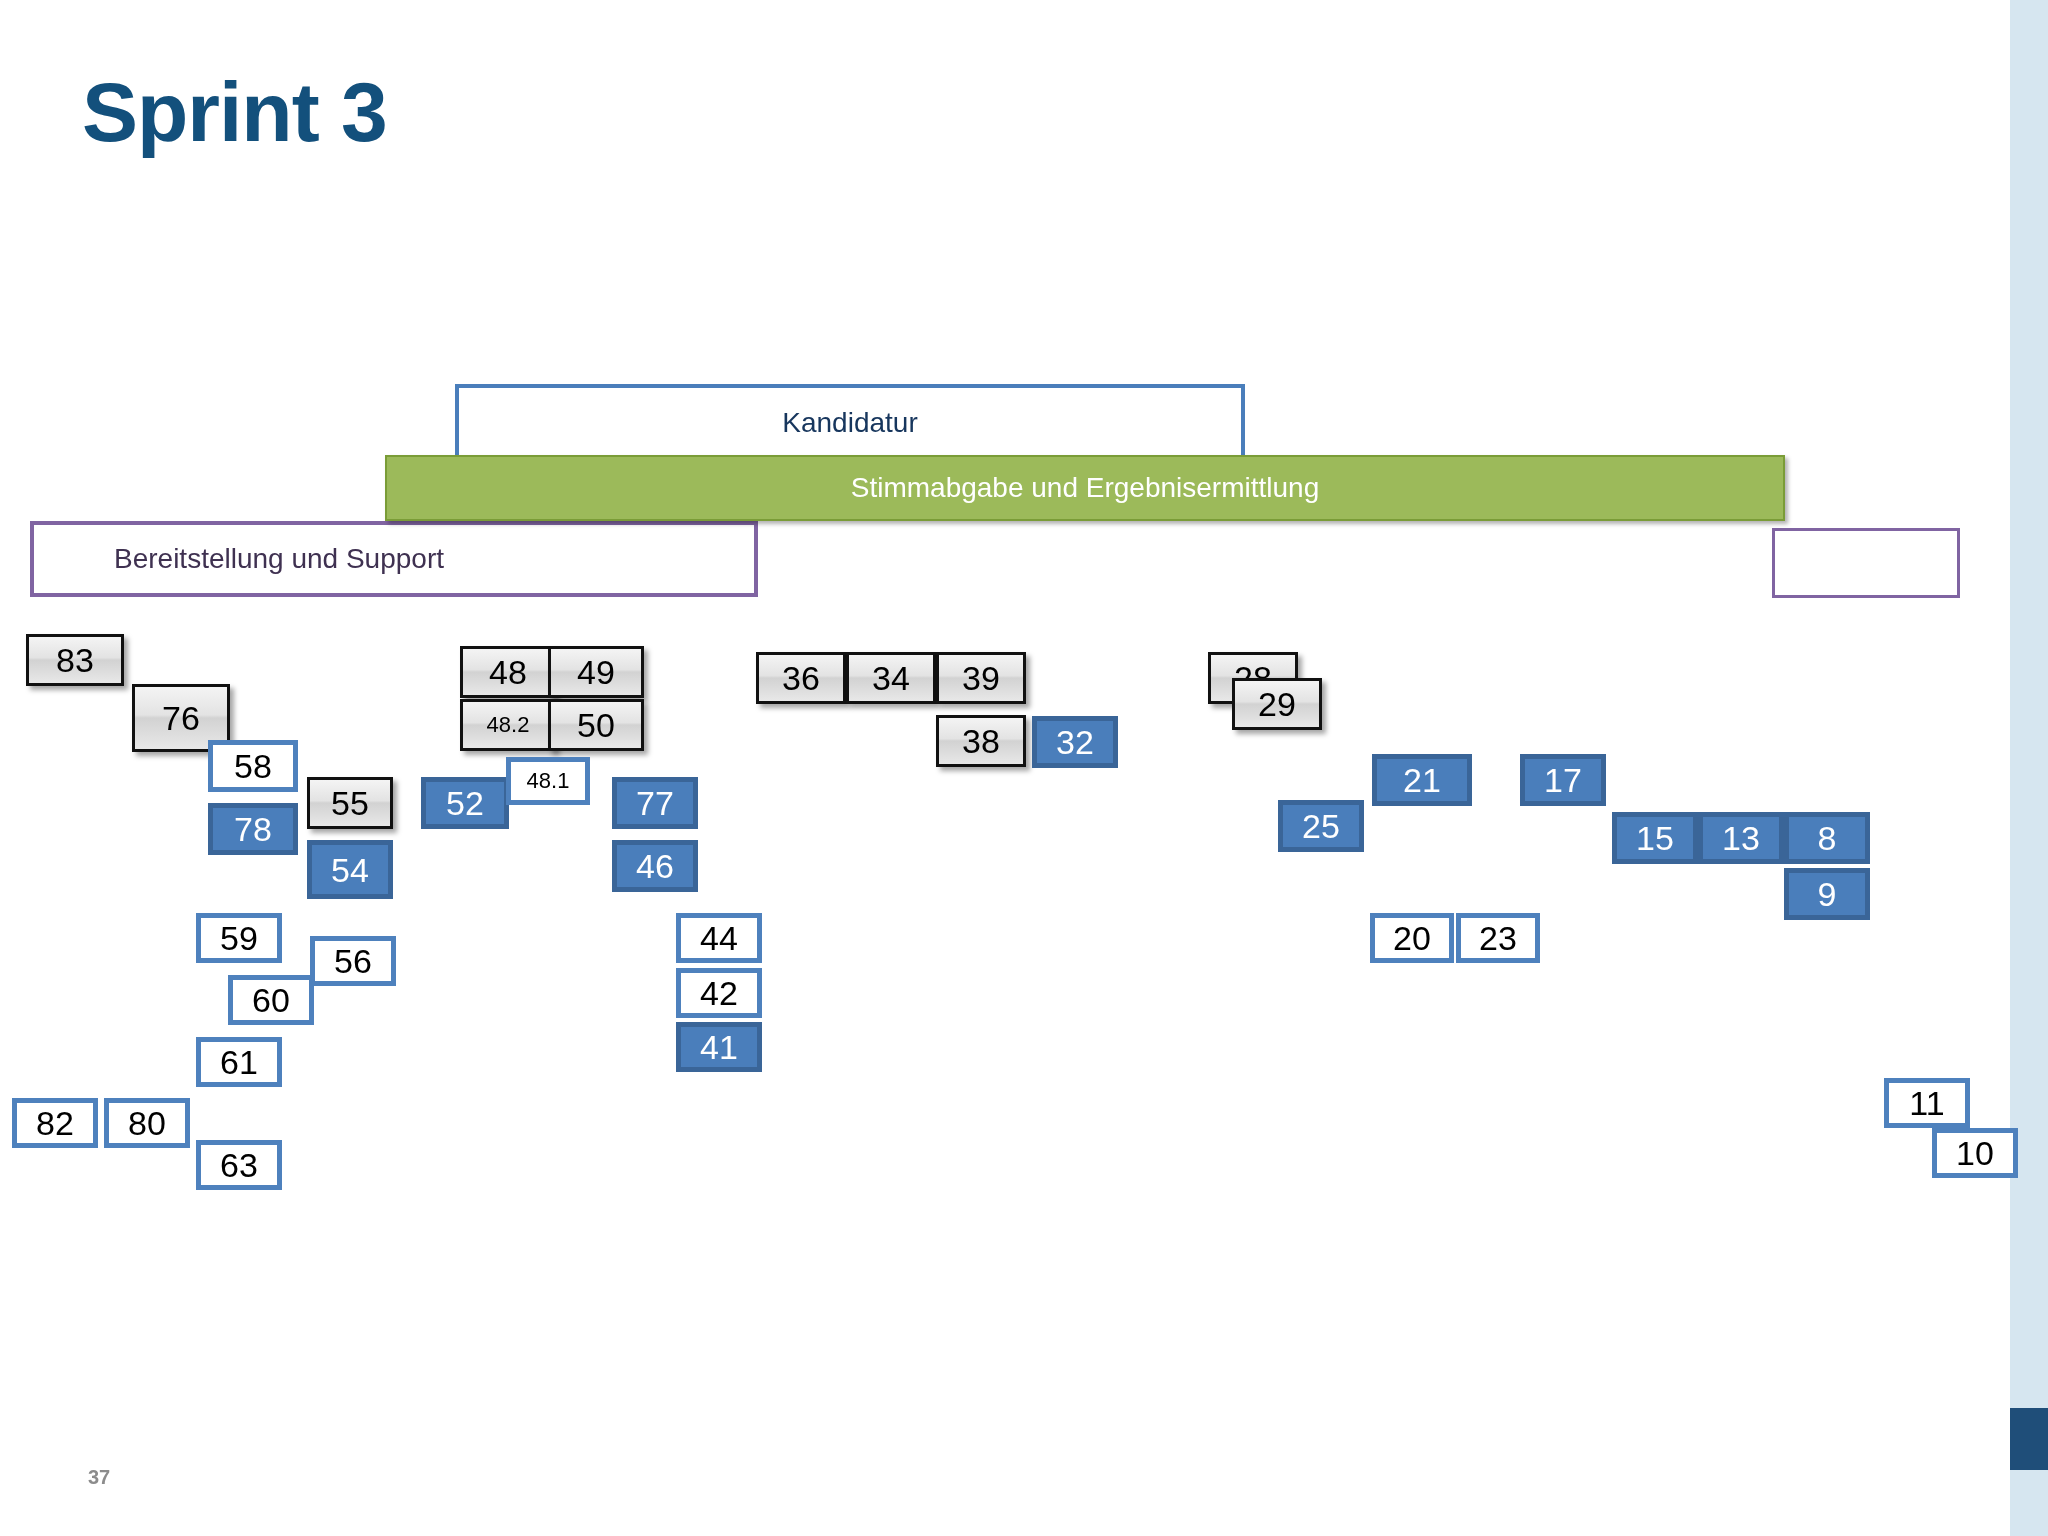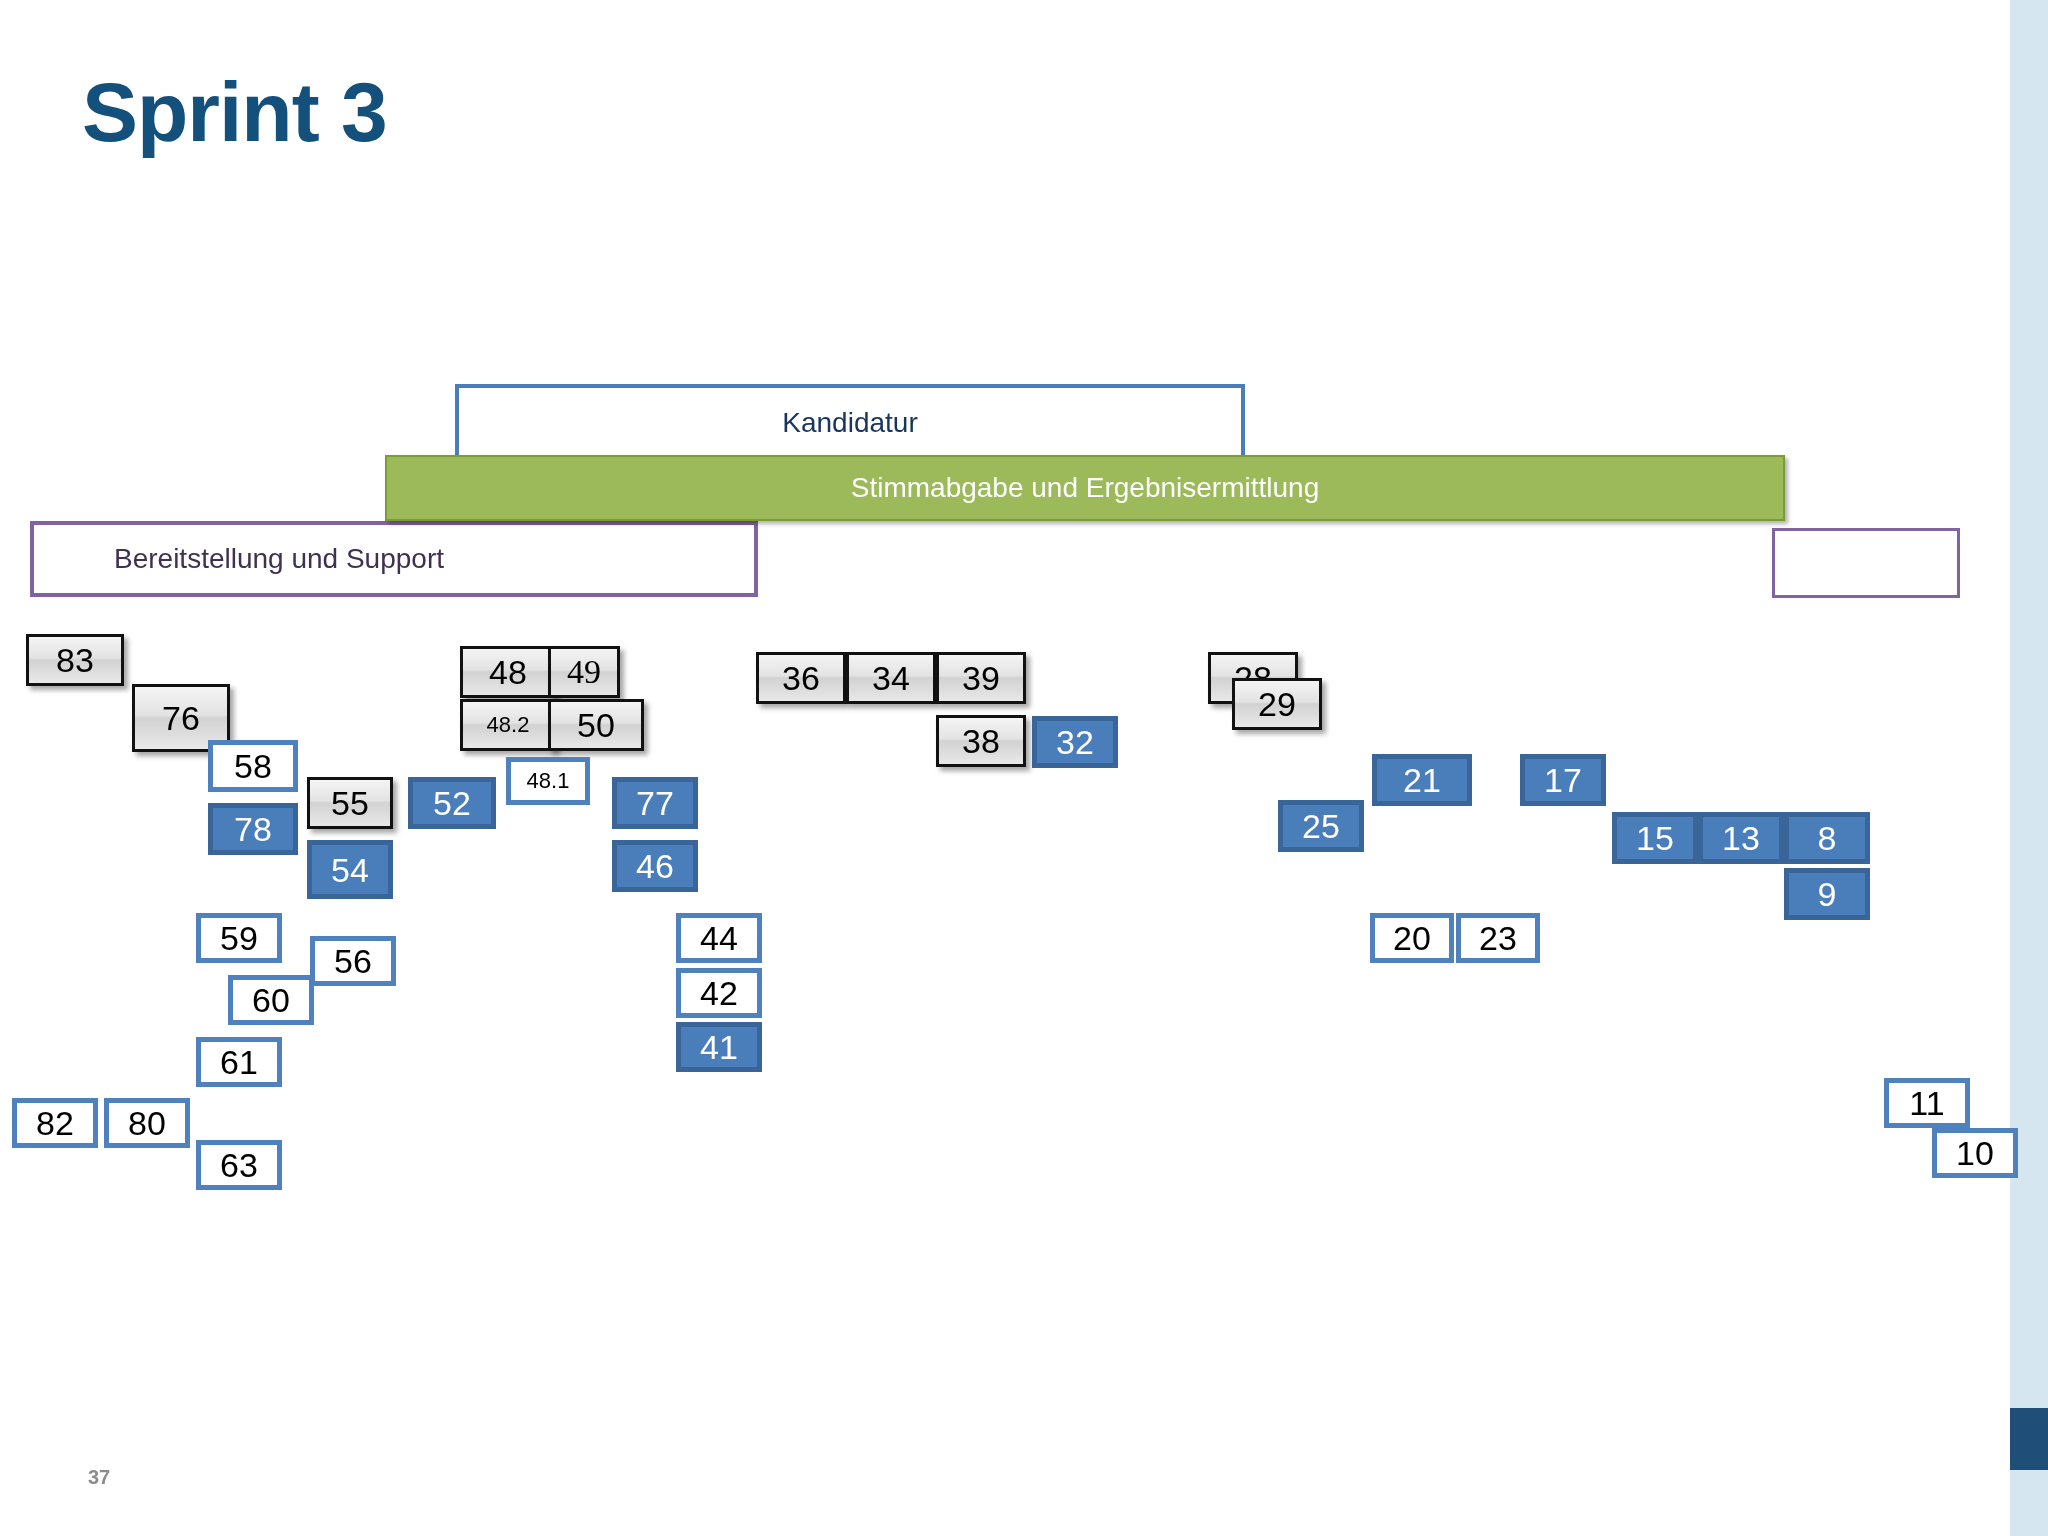--- a/index.html
+++ b/index.html
@@ -171,24 +171,24 @@
   </div>
 
   <div class="card gray" style="left:26px;  top:634px; width:98px;  height:52px;">83</div>
   <div class="card gray" style="left:112px; top:684px; width:98px;  height:68px;margin-left:20px;">76</div>
 
   <div class="card blue-outline" style="left:208px; top:740px; width:90px;  height:52px;">58</div>
   <div class="card blue-fill" style="left:208px; top:803px; width:90px;  height:52px;">78</div>
 
   <div class="card gray" style="left:307px; top:777px; width:86px;  height:52px;">55</div>
   <div class="card blue-fill" style="left:307px; top:840px; width:86px;  height:59px;">54</div>
-  <div class="card blue-fill" style="left:408px; top:777px; width:88px;  height:52px;">52</div>
+  <div class="card blue-fill" style="left:421px; top:777px; width:88px;  height:52px;">52</div>
 
   <div class="card gray" style="left:460px; top:646px; width:96px;  height:52px;">48</div>
-  <div class="card gray" style="left:548px; top:646px; width:72px;  height:52px;font-family:Liberation Serif, serif;">49</div>
+  <div class="card gray" style="left:548px; top:646px; width:96px;  height:52px;">49</div>
   <div class="card gray small" style="left:460px; top:699px; width:96px;  height:52px;">48.2</div>
   <div class="card gray" style="left:548px; top:699px; width:96px;  height:52px;">50</div>
   <div class="card blue-outline small" style="left:506px; top:757px; width:84px; height:48px;">48.1</div>
 
   <div class="card blue-fill" style="left:612px; top:777px; width:86px;  height:52px;">77</div>
   <div class="card blue-fill" style="left:612px; top:840px; width:86px;  height:52px;">46</div>
 
   <div class="card gray" style="left:756px; top:652px; width:90px;  height:52px;">36</div>
   <div class="card gray" style="left:846px; top:652px; width:90px;  height:52px;">34</div>
   <div class="card gray" style="left:936px; top:652px; width:90px;  height:52px;">39</div>

